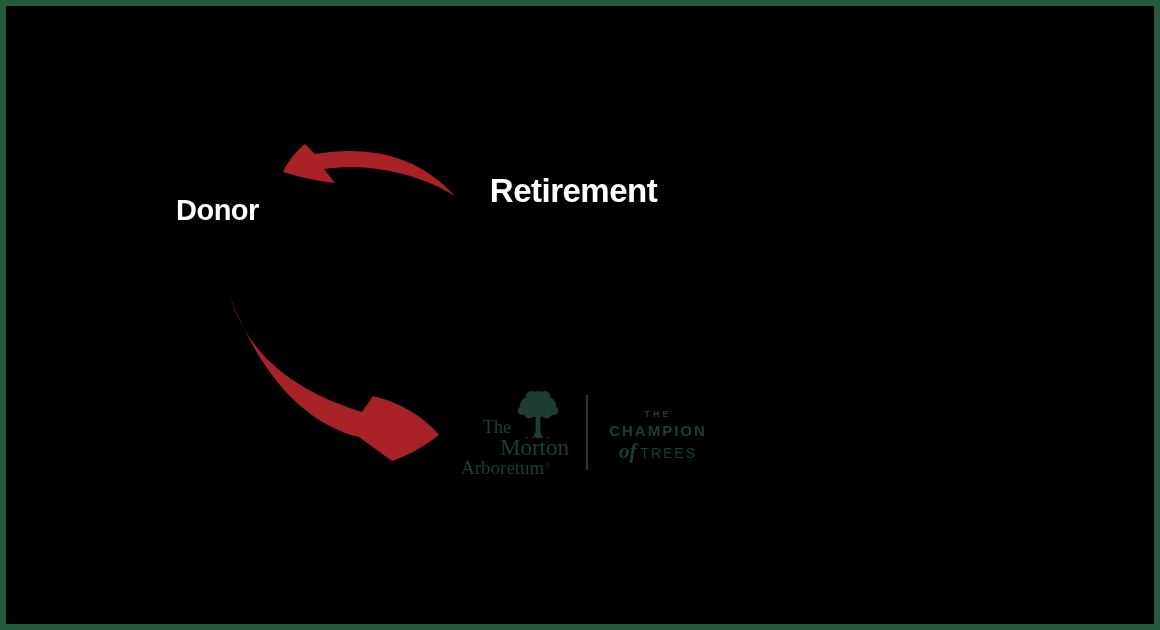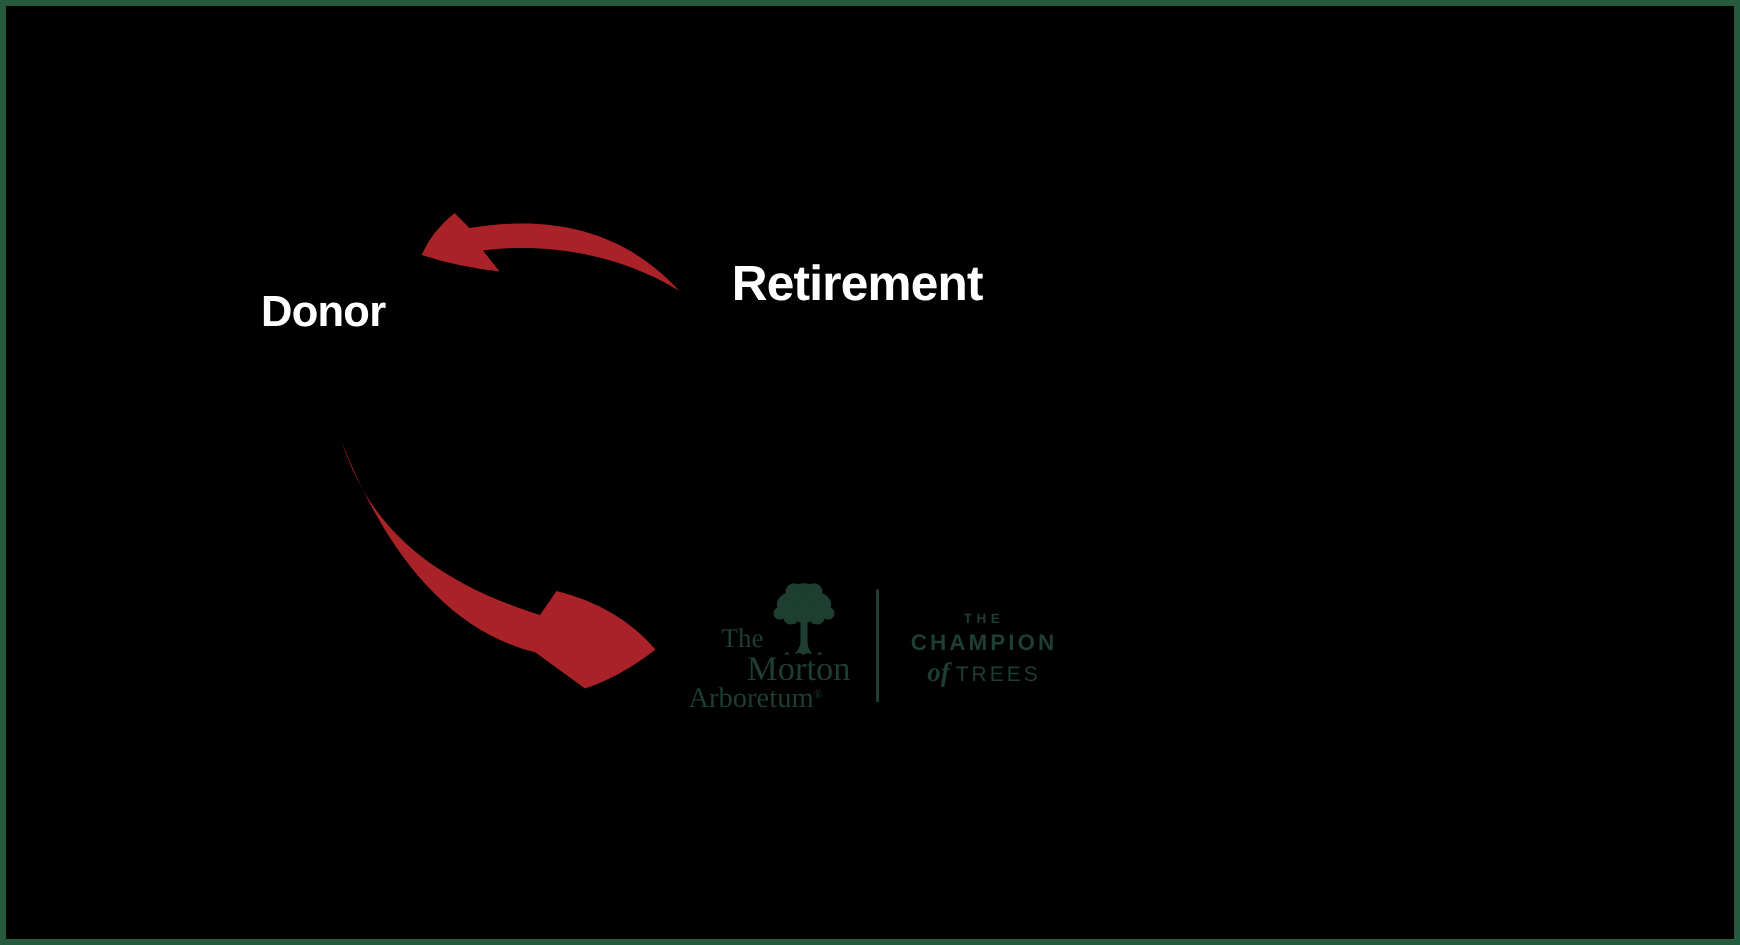--- a/index.html
+++ b/index.html
@@ -1,21 +1,21 @@
 <!DOCTYPE html>
 <html><head>
 <meta charset="utf-8">
 <style>
   html,body{margin:0;padding:0;background:#000;}
   .frame{
     position:relative;
     width:1160px;height:630px;
     box-sizing:border-box;
     background:#000;
-    border:4px solid #f0abfc;
+    border:6px solid #f0abfc;
     overflow:hidden;
     font-family:"Liberation Sans", sans-serif;
   }
   .abs{position:absolute;}
   .donor{
     left:170px;top:189px;
     color:#fff;font-size:29px;font-weight:700;letter-spacing:-0.5px;
     line-height:1.05;
   }
   .retirement{
@@ -36,21 +36,21 @@
   .lg-arboretum sup{font-size:8px;vertical-align:6px;}
   .tree{left:509px;top:383px;}
   .divider{left:580px;top:389px;width:1.5px;height:75px;background:#1D3E31;}
   .tagline{
     left:593px;top:404px;width:118px;
     text-align:center;color:#1D3E31;
   }
   .tag-the{font-size:9px;font-weight:700;letter-spacing:3px;line-height:1;}
   .tag-champion{font-size:15px;font-weight:700;letter-spacing:2px;line-height:1;margin-top:4px;}
   .tag-trees-line{font-size:14px;line-height:1;margin-top:3px;}
-  .tag-of{font-family:"Liberation Serif", serif;font-style:italic;font-size:18px;font-weight:600;letter-spacing:0;}
+  .tag-of{font-family:"Liberation Serif", serif;font-style:italic;font-size:21px;font-weight:600;letter-spacing:0;}
   .tag-trees{font-weight:400;letter-spacing:2px;}
 </style>
 </head>
 <body>
 
 <div class="frame" style="border-color: rgb(38, 90, 60); background: rgb(0, 0, 0);">
 
   <svg class="abs arrow-layer" width="1160" height="630" viewBox="0 0 1160 630" xmlns="http://www.w3.org/2000/svg">
     <path fill="#A92227" d="M 449,190
              C 412,150 365,139 309,148

